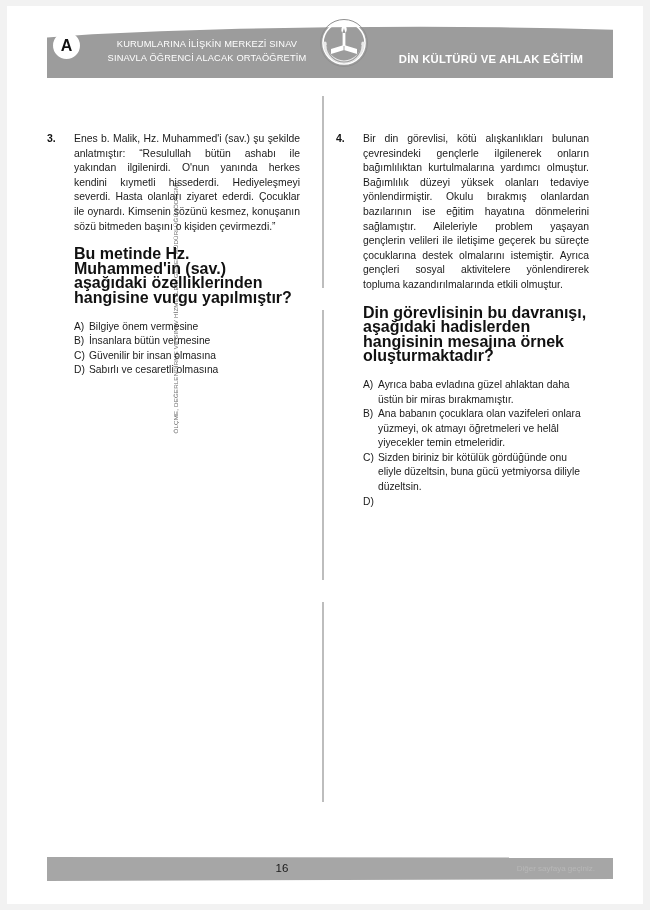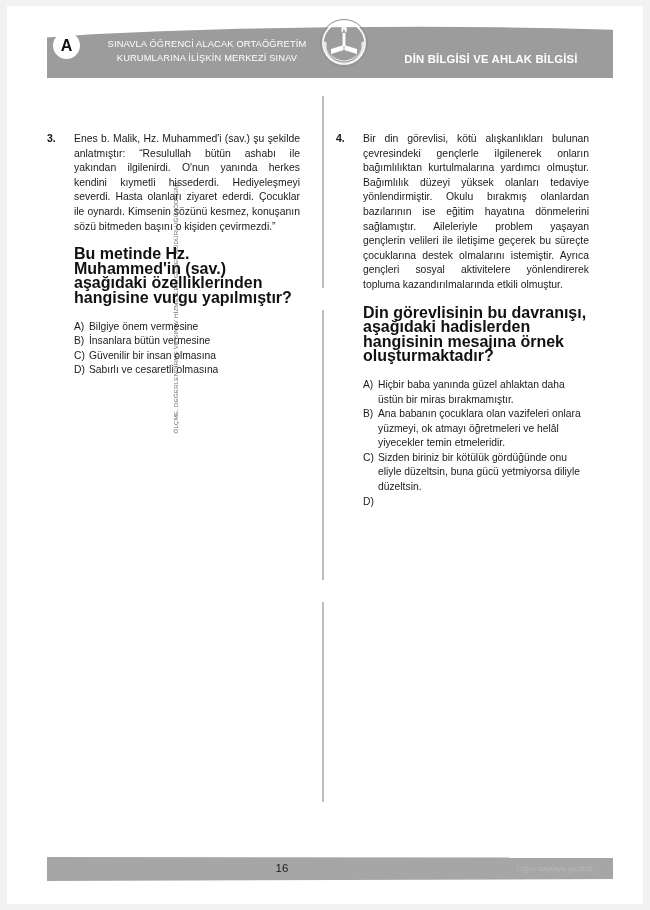--- a/index.html
+++ b/index.html
@@ -239,22 +239,22 @@
   <div class="scan-edge-bottom"></div>
   <div class="scan-edge-left"></div>
   <div class="scan-edge-right"></div>
 
   <div class="header">
     <div class="header-band"></div>
 
     <div class="booklet-marker">A</div>
 
     <div class="exam-name">
+      <div>KURUMLARINA İLİŞKİN MERKEZİ SINAV</div>
       <div>SINAVLA ÖĞRENCİ ALACAK ORTAÖĞRETİM</div>
-      <div>KURUMLARINA İLİŞKİN MERKEZİ SINAV</div>
     </div>
 
     <div class="meb-logo">
       <svg viewBox="0 0 64 64" width="64" height="64" aria-hidden="true">
         <circle cx="32" cy="32" r="21" fill="none" stroke="#ffffff" stroke-width="1.6"></circle>
         <circle cx="32" cy="32" r="23.5" fill="none" stroke="#8f8f8f" stroke-width="1"></circle>
 
         <path d="M13 32 a19 19 0 0 0 19 19 a19 19 0 0 0 19 -19" fill="none" stroke="#e8e8e8" stroke-width="3.2" stroke-linecap="round"></path>
         <path d="M15 34 a17 17 0 0 0 17 17 a17 17 0 0 0 17 -17" fill="none" stroke="#9c9c9c" stroke-width="1.1"></path>
 
@@ -264,21 +264,21 @@
         <rect x="30.6" y="22" width="2.8" height="13" fill="#ffffff"></rect>
         <path d="M32 12 C35 16 35.6 19 33.6 22 C32.8 20 32.4 18.6 32 17 C31.4 19 30.8 20.4 30.2 22 C28.6 19.2 29.4 16 32 12 Z" fill="#ffffff"></path>
 
         <path id="mebArc" d="M 32 10.5 m -18 0 a 18 18 0 0 1 36 0" fill="none" stroke="none"></path>
         <text font-size="3.6" fill="#ffffff" font-family="'Liberation Sans', sans-serif" letter-spacing="0.4">
           <textPath href="#mebArc" startOffset="6%">T.C. MİLLÎ EĞİTİM BAKANLIĞI</textPath>
         </text>
       </svg>
     </div>
 
-    <div class="subject-name">DİN BİLGİSİ VE AHLAK BİLGİSİ</div>
+    <div class="subject-name">DİN KÜLTÜRÜ VE AHLAK EĞİTİM</div>
   </div>
 
   <div class="divider"></div>
   <div class="divider-gap-top"></div>
   <div class="divider-gap-bottom"></div>
   <div class="divider-label">
     <span>ÖLÇME, DEĞERLENDİRME VE SINAV HİZMETLERİ GENEL MÜDÜRLÜĞÜ (ÖDSGM)</span>
   </div>
 
   <div class="columns">
@@ -310,21 +310,21 @@
     </div>
 
     <div class="col col-right">
       <div class="question">
         <div class="q-number">4.</div>
         <div class="q-body">Bir din görevlisi, kötü alışkanlıkları bulunan çevresindeki gençlerle ilgilenerek onların bağımlılıktan kurtulmalarına yardımcı olmuştur. Bağımlılık düzeyi yüksek olanları tedaviye yönlendirmiştir. Okulu bırakmış olanlardan bazılarının ise eğitim hayatına dönmelerini sağlamıştır. Aileleriyle problem yaşayan gençlerin velileri ile iletişime geçerek bu süreçte çocuklarına destek olmalarını istemiştir. Ayrıca gençleri sosyal aktivitelere yönlendirerek topluma kazandırılmalarında etkili olmuştur.</div>
         <div class="q-stem">Din görevlisinin bu davranışı, aşağıdaki hadislerden hangisinin mesajına örnek oluşturmaktadır?</div>
         <div class="options">
           <div class="option">
             <span class="option-letter">A)</span>
-            <span>Hiçbir baba yanında güzel ahlaktan daha üstün bir miras bırakmamıştır.</span>
+            <span>Ayrıca baba evladına güzel ahlaktan daha üstün bir miras bırakmamıştır.</span>
           </div>
           <div class="option">
             <span class="option-letter">B)</span>
             <span>Ana babanın çocuklara olan vazifeleri onlara yüzmeyi, ok atmayı öğretmeleri ve helâl yiyecekler temin etmeleridir.</span>
           </div>
           <div class="option">
             <span class="option-letter">C)</span>
             <span>Sizden biriniz bir kötülük gördüğünde onu eliyle düzeltsin, buna gücü yetmiyorsa diliyle düzeltsin.</span>
           </div>
           <div class="option">

